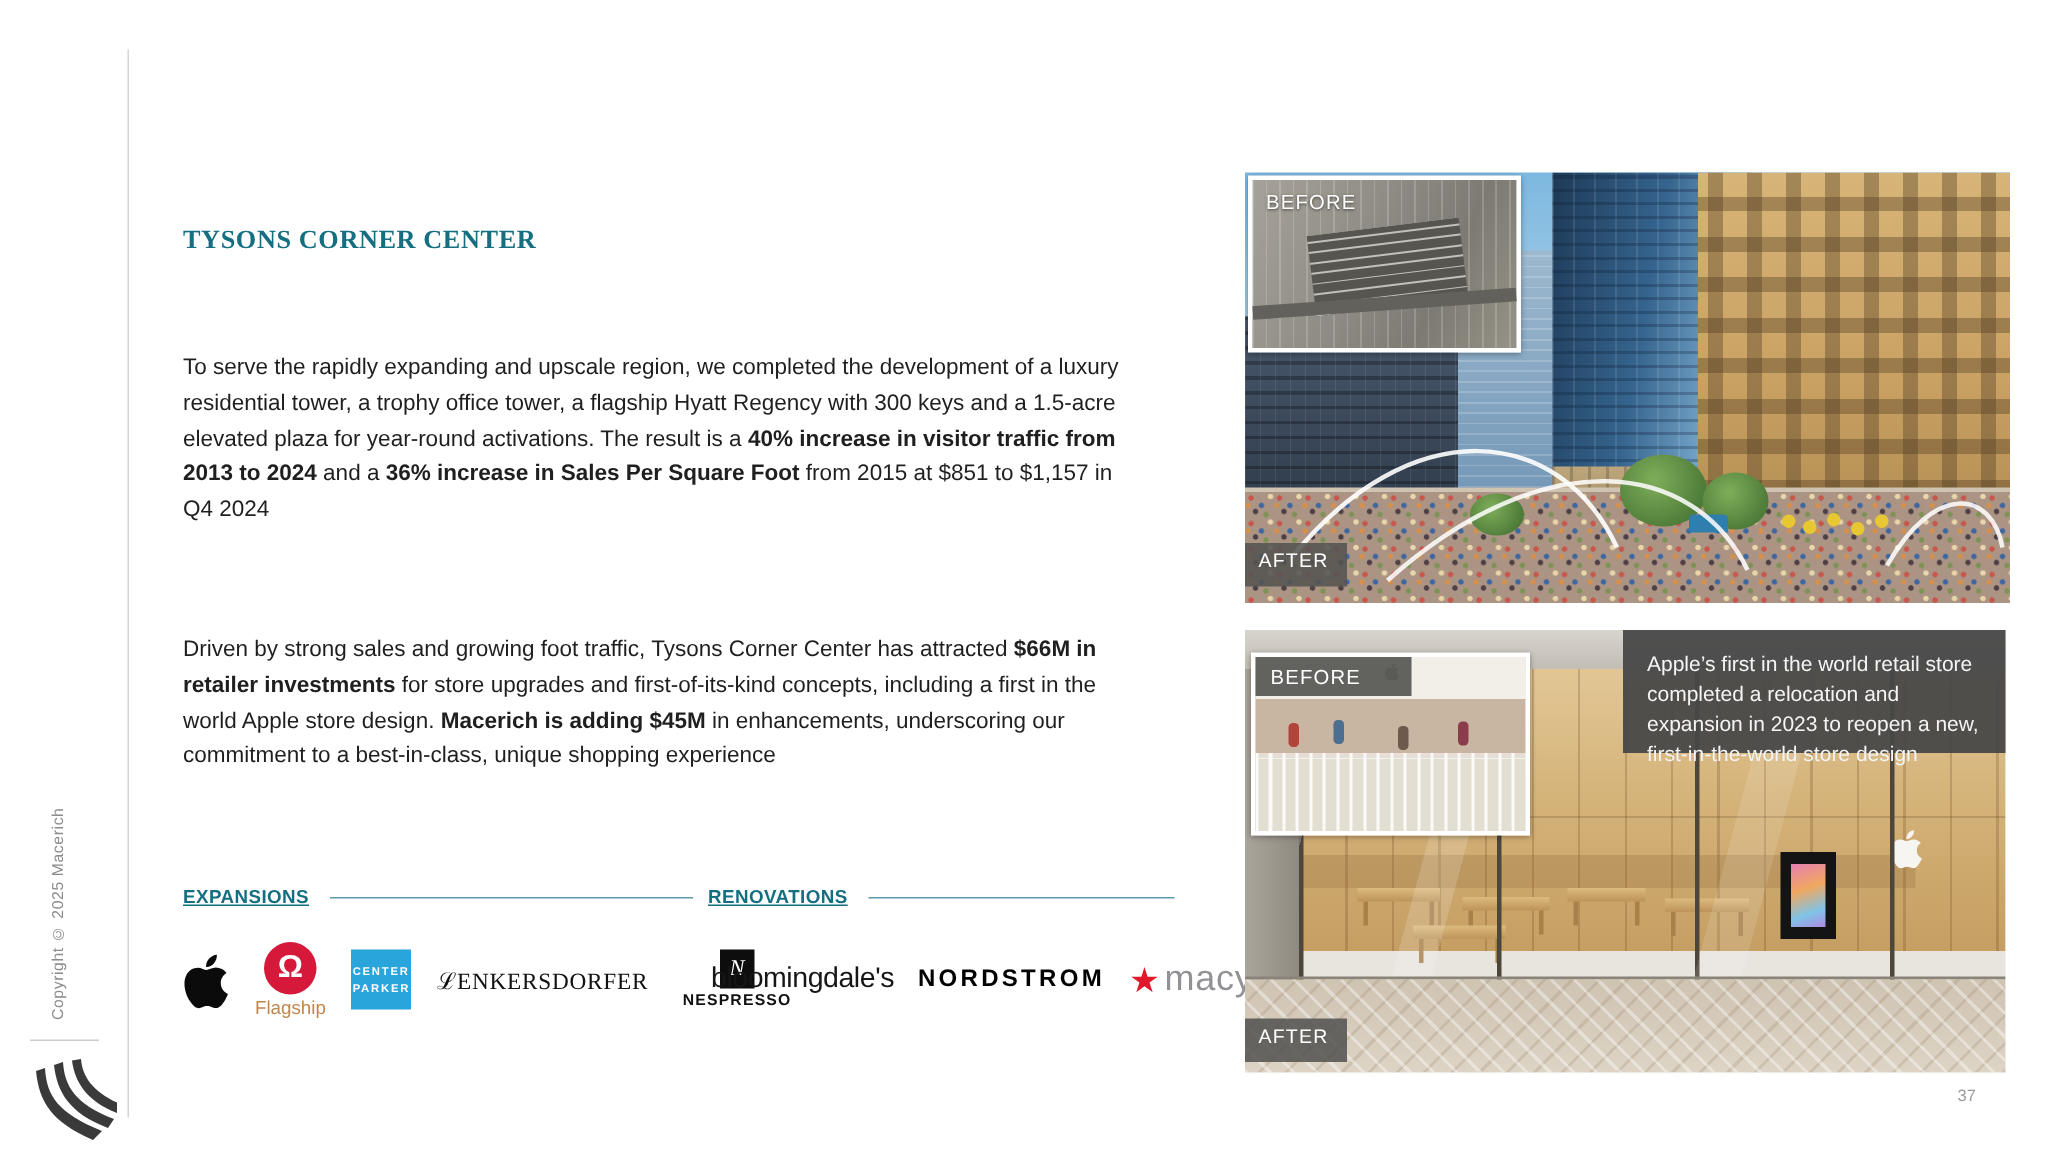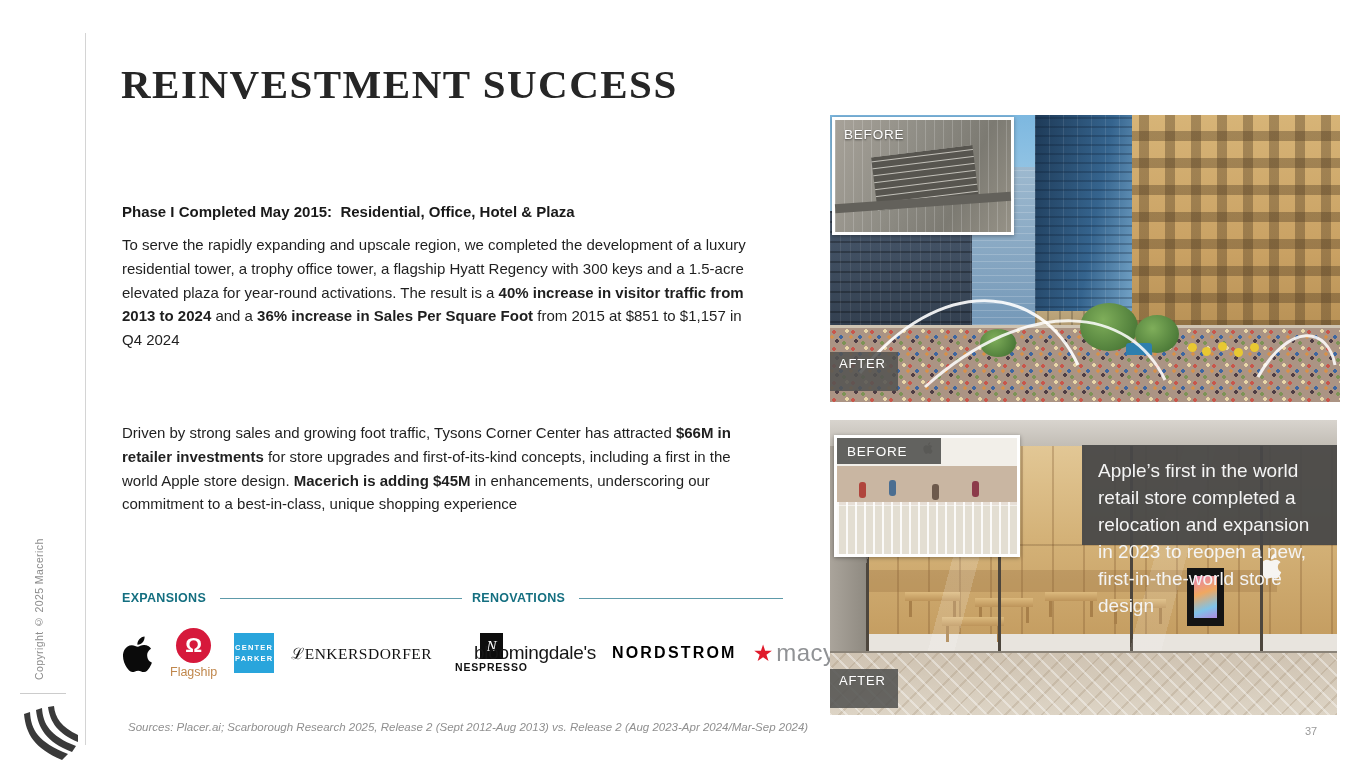--- a/index.html
+++ b/index.html
@@ -21,21 +21,21 @@
             font-weight:700;font-size:17.5px;letter-spacing:.4px;color:var(--teal,#146F80);white-space:pre-wrap;}
   .phase-head{position:absolute;left:122px;width:640px;font-size:15px;font-weight:700;color:#191919;white-space:pre-wrap;}
   .phase-body{position:absolute;left:122px;width:628px;font-size:15px;line-height:23.8px;color:#1f1f1f;}
   .phase-body b{font-weight:700;}
   .p1-head{top:203px;} .p1-body{top:233px;}
   .p2-head{top:409px;} .p2-body{top:421px;}
 
   
   .section-label-row{position:absolute;top:591px;display:flex;align-items:center;}
   .sec-exp{left:122px;width:340px;} .sec-ren{left:472px;width:311px;}
-  .section-label{font-size:12.5px;font-weight:700;letter-spacing:.3px;color:var(--teal,#146F80);white-space:nowrap;}
+  .section-label{font-size:12.5px;font-weight:700;letter-spacing:.3px;color:var(--teal,#146F80);white-space:nowrap;text-decoration:underline;}
   .section-line{flex:1;height:1px;background:#5d9aa9;margin-left:14px;}
 
   .logo-row{position:absolute;display:flex;align-items:center;}
   .exp-logos{left:122px;top:622px;height:62px;gap:17px;}
   .ren-logos{left:474px;top:630px;height:46px;gap:16px;align-items:center;}
 
   .apple-black{width:31px;height:38px;margin-top:2px;}
   .lulu{display:flex;flex-direction:column;align-items:center;gap:2px;}
   .lulu-circle{width:35px;height:35px;border-radius:50%;background:var(--lulu_red,#D6193B);
                display:flex;align-items:center;justify-content:center;}
@@ -57,21 +57,21 @@
 
   .sources{position:absolute;left:128px;top:721px;font-size:11.5px;font-style:italic;color:#8f8f8f;white-space:nowrap;}
   .page-num{position:absolute;left:1305px;top:725px;font-size:11px;color:#9a9a9a;}
 
   
   .photo{position:absolute;overflow:hidden;}
   .plaza-photo{left:830px;top:115px;width:510px;height:287px;background:linear-gradient(180deg,#7db8e0 0%,#a9d0e8 42%,#d9e9f1 58%,#e6e2d8 70%);}
   .apple-photo{left:830px;top:420px;width:507px;height:295px;background:#e8e4de;}
 
   .tag{position:absolute;background:rgba(84,84,82,.88);color:#fff;font-size:13px;letter-spacing:.8px;
-       padding:3px 12px 19px 9px;line-height:17px;}
+       padding:3px 12px 9px 9px;line-height:17px;}
   .tag-after{left:0;bottom:11px;}
   .before-inset{position:absolute;border:3px solid #fff;box-shadow:0 1px 4px rgba(0,0,0,.35);}
 
   
   .bldg{position:absolute;}
   .bldg-left{left:0;top:96px;width:148px;height:142px;
     background:repeating-linear-gradient(90deg,rgba(255,255,255,.08) 0 1px,transparent 1px 10px),
                repeating-linear-gradient(0deg,rgba(0,0,0,.28) 0 2px,transparent 2px 10px),
                linear-gradient(180deg,#48586c,#2e3a49);}
   .bldg-mid{left:142px;top:52px;width:66px;height:186px;
@@ -139,40 +139,39 @@
   .shop-table::before{left:4px;} .shop-table::after{right:4px;}
 
   .before-strip{position:absolute;left:0;top:0;width:104px;height:26px;background:rgba(82,82,80,.9);
                 color:#fff;font-size:13.5px;letter-spacing:.8px;display:flex;align-items:center;padding-left:10px;box-sizing:border-box;}
   .mall-scene{background:linear-gradient(180deg,#f2efe9 0 24%,#c9b6a2 24% 58%,#e3ded2 58% 100%);}
   .mall-rail{position:absolute;left:0;top:55%;width:100%;height:45%;
     background:repeating-linear-gradient(90deg,rgba(255,255,255,.85) 0 2px,transparent 2px 9px),
                linear-gradient(180deg,rgba(255,255,255,.55) 0 8%,transparent 8%);}
   .mall-person{position:absolute;width:7px;height:16px;border-radius:3px;}
   .mall-apple{position:absolute;left:48%;top:4px;}
-  .caption-box{position:absolute;left:252px;top:25px;width:256px;height:100px;background:rgba(72,72,72,.95);
-               color:#f4f4f4;font-size:19px;line-height:1.42;padding:13px 16px;box-sizing:border-box;}
+  .caption-box{position:absolute;left:252px;top:0;width:256px;height:82px;background:rgba(72,72,72,.95);
+               color:#f4f4f4;font-size:14px;line-height:1.42;padding:13px 16px;box-sizing:border-box;}
 </style>
 </head>
 <body>
 
 <div class="slide">
 
   <div class="vrule"></div>
   <div class="copyright">Copyright © 2025 Macerich</div>
   <div class="rail-divider"></div>
   <svg class="macerich-logo" width="62" height="64" viewBox="0 0 62 64">
     <path d="M14 12 C 15 30, 22 42, 52 54 L 46 60 C 18 48, 10 34, 8 14 Z" fill="#3a3a3a"></path>
     <path d="M26 8 C 27 24, 34 36, 60 46 L 56 52 C 30 42, 22 28, 20 10 Z" fill="#3a3a3a"></path>
     <path d="M38 6 C 39 18, 46 28, 64 36 L 62 42 C 42 34, 34 22, 32 7 Z" fill="#3a3a3a"></path>
   </svg>
 
-  <div class="title">REINVESTMENT SUCCESS</div>
-
-  <div class="phase-head p1-head">Phase I Completed May 2015:  Residential, Office, Hotel &amp; Plaza</div>
+  <div class="subtitle">TYSONS CORNER CENTER</div>
+
   <div class="phase-body p1-body"><span>To serve the rapidly expanding and upscale region, we completed the development of a luxury residential tower, a trophy office tower, a flagship Hyatt Regency with 300 keys and a 1.5-acre elevated plaza for year-round activations. The result is a </span><b>40% increase in visitor traffic from 2013 to 2024</b><span> and a </span><b>36% increase in Sales Per Square Foot</b><span> from 2015 at $851 to $1,157 in Q4 2024</span></div>
 
   <div class="phase-body p2-body"><span>Driven by strong sales and growing foot traffic, Tysons Corner Center has attracted </span><b>$66M in retailer investments</b><span> for store upgrades and first-of-its-kind concepts, including a first in the world Apple store design. </span><b>Macerich is adding $45M</b><span> in enhancements, underscoring our commitment to a best-in-class, unique shopping experience</span></div>
 
   <div class="section-label-row sec-exp">
     <span class="section-label">EXPANSIONS</span>
     <span class="section-line"></span>
   </div>
   <div class="logo-row exp-logos">
     <svg class="apple-black" viewBox="0 0 21 24">
@@ -198,21 +197,20 @@
   </div>
   <div class="logo-row ren-logos">
     <span class="bloomingdales">bloomingdale's</span>
     <span class="nordstrom">NORDSTROM</span>
     <span class="macys">
       <span class="macys-star">★</span>
       <span class="macys-word">macy's</span>
     </span>
   </div>
 
-  <div class="sources">Sources:  Placer.ai; Scarborough Research 2025, Release 2 (Sept 2012-Aug 2013) vs. Release 2 (Aug 2023-Apr 2024/Mar-Sep 2024)</div>
   <div class="page-num">37</div>
 
   <div class="photo plaza-photo">
     <div class="bldg bldg-left"></div>
     <div class="bldg bldg-mid"></div>
     <div class="bldg tower-main"></div>
     <div class="bldg parking"></div>
     <div class="bldg bldg-amber"></div>
     <div class="bldg amber-base"></div>
     <div class="bldg amber-sign"></div>

